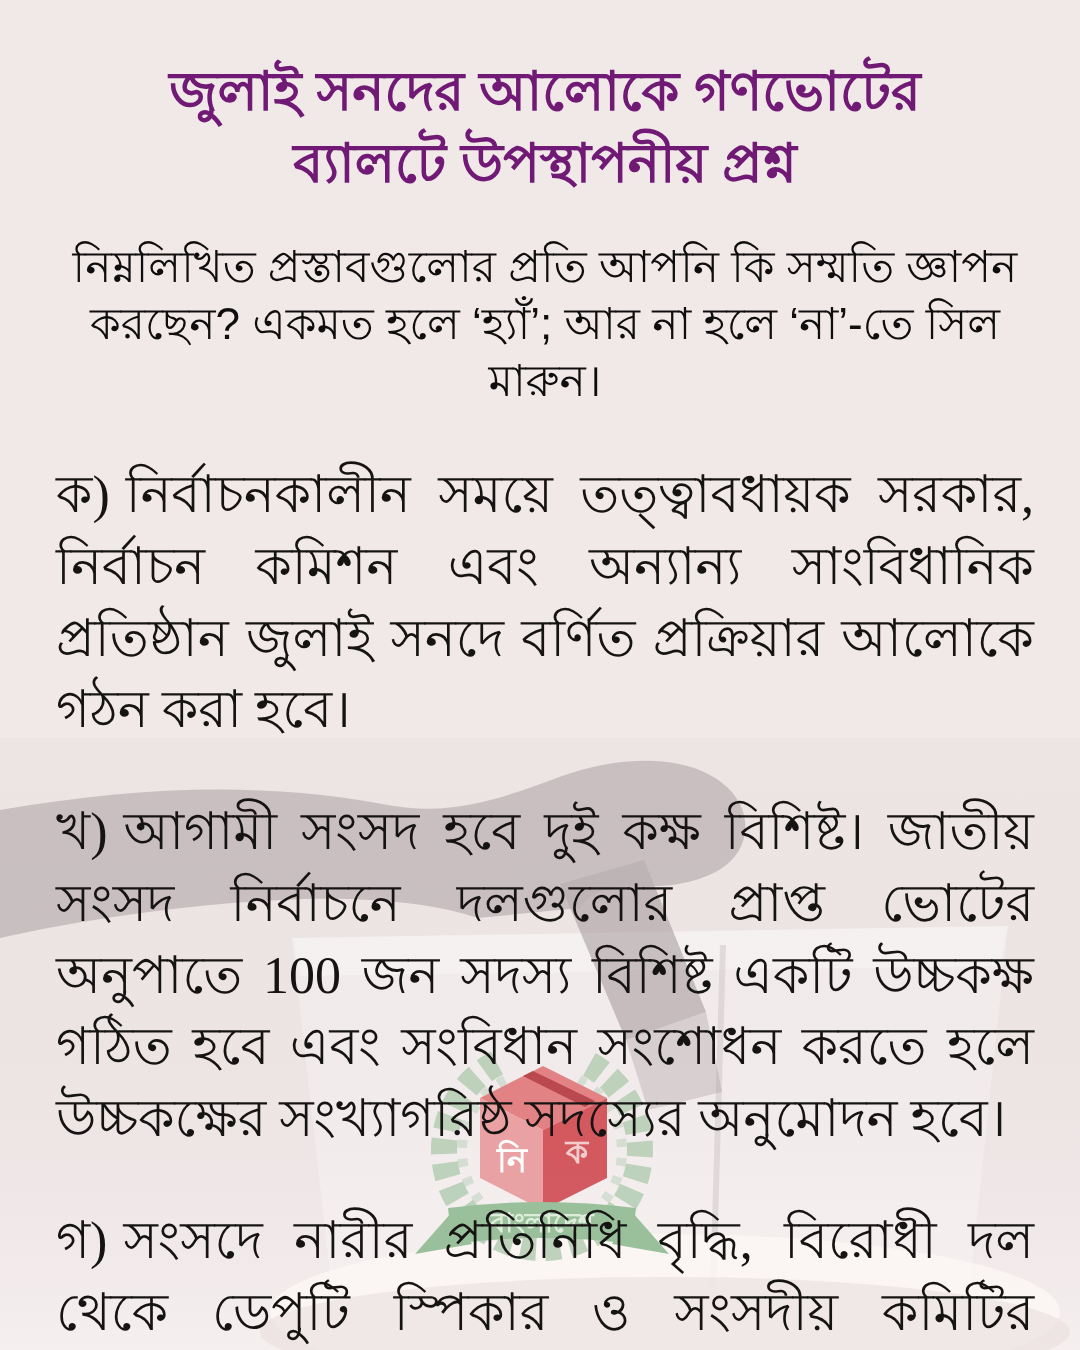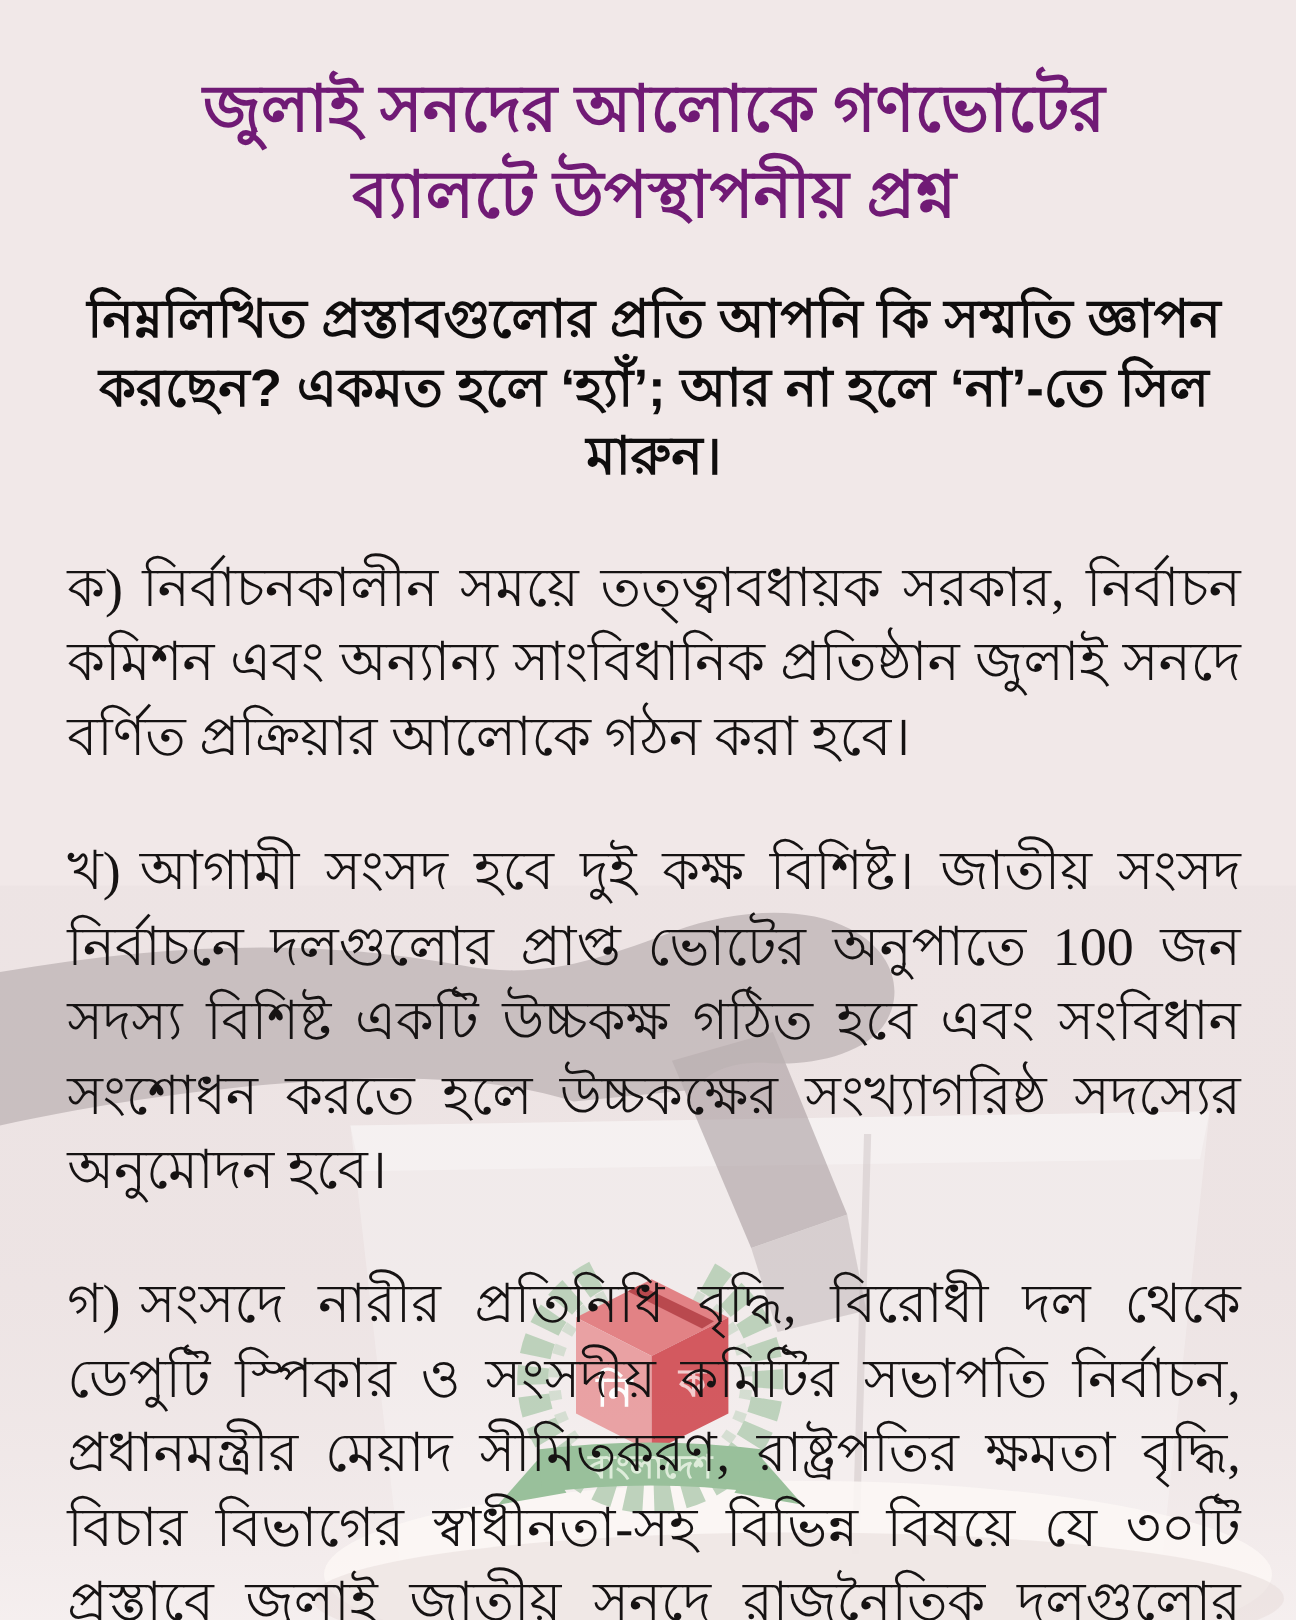--- a/index.html
+++ b/index.html
@@ -43,31 +43,31 @@
     font-weight: 800;
     font-size: 54px;
     line-height: 1.33;
     letter-spacing: 0px;
   }
   .subtitle {
     margin: 38px 0 0 0;
     text-align: center;
     color: #0f0d0d;
     font-family: "Liberation Sans", "DejaVu Sans", sans-serif;
-    font-weight: 700;
+    font-weight: 400;
     font-size: 44px;
     line-height: 1.3;
   }
   .questions {
     margin-top: 6px;
   }
   .q {
     margin: 50px 0 0 0;
     color: #161313;
-    font-size: 45px;
+    font-size: 52px;
     line-height: 1.38;
     text-align: justify;
   }
   .q-label {
     margin-right: 16px;
   }
 </style>
 </head>
 <body>
 

